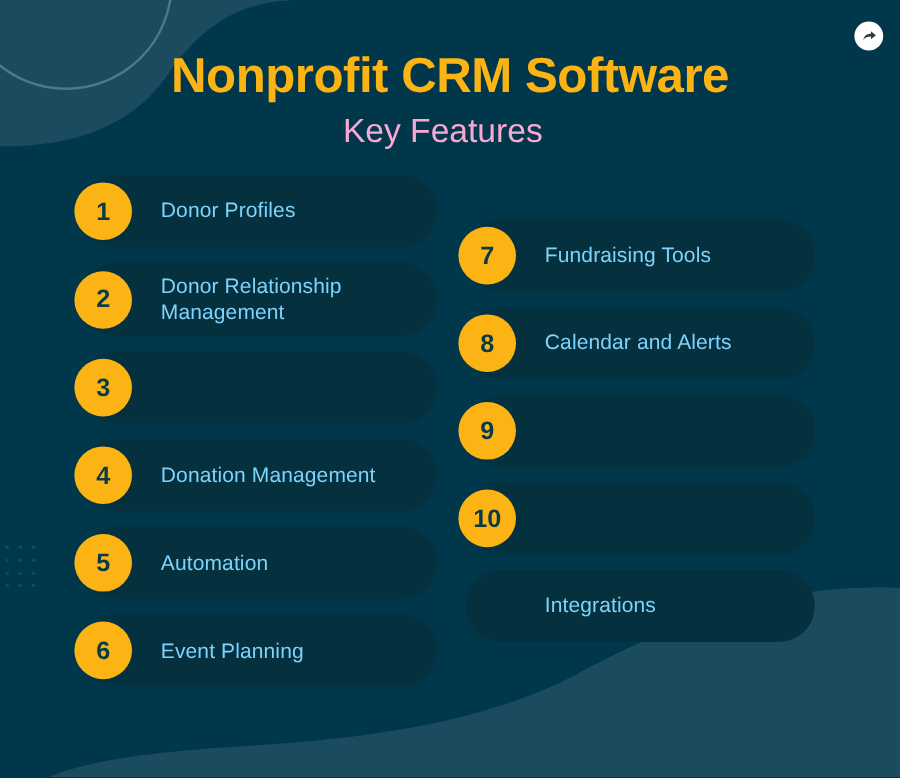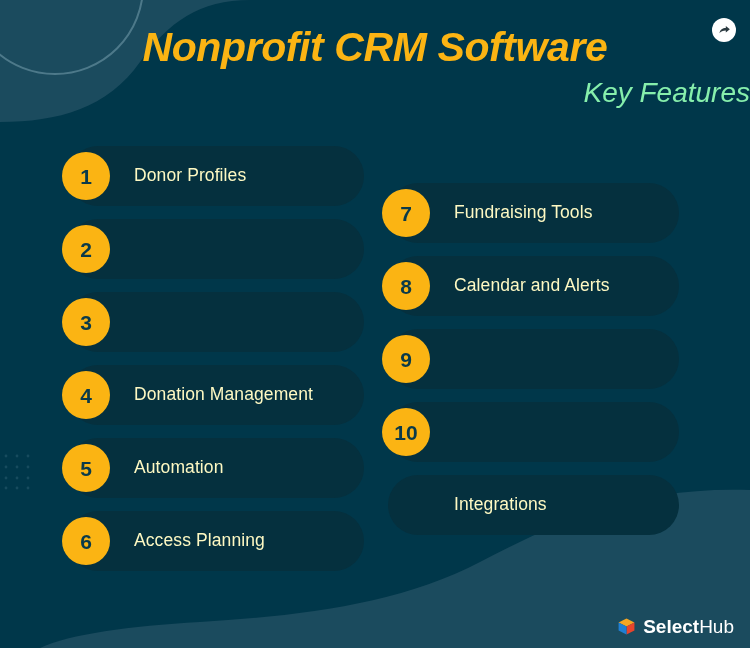--- a/index.html
+++ b/index.html
@@ -39,38 +39,36 @@
     opacity: 0.55;
   }
 
   
   .header {
     position: absolute;
     top: 0;
     left: 0;
     width: 750px;
     text-align: center;
-    padding-top: 24px;
-    font-style: italic;
+    padding-top: 40px;
   }
   .title {
     margin: 0;
     font-size: 41px;
     font-weight: bold;
     letter-spacing: -0.4px;
     color: #fbb413;
     line-height: 1.15;
   }
   .subtitle {
-    margin: 6px 0 0 0;
+    margin: 6px 12px 0 0;
     font-size: 28px;
     font-weight: normal;
-    color: #86efac;
+    color: #f9a8d4;
     line-height: 1.15;
-    text-align: right;
   }
 
   
   .share-button {
     position: absolute;
     top: 18px;
     right: 14px;
     width: 24px;
     height: 24px;
     border-radius: 50%;
@@ -115,21 +113,21 @@
     color: #0a3a4a;
     display: flex;
     align-items: center;
     justify-content: center;
     font-size: 21px;
     font-weight: bold;
     line-height: 1;
   }
 
   .feature-label {
-    color: #fef9c3;
+    color: #7dd3fc;
     font-size: 17.5px;
     line-height: 1.24;
     letter-spacing: 0.1px;
   }
 
   
   .logo {
     position: absolute;
     right: 16px;
     bottom: 12px;
@@ -197,39 +195,40 @@
 
   <div class="col col-left">
 
     <div class="feature-row">
       <span class="badge">1</span>
       <span class="feature-label">Donor Profiles</span>
     </div>
 
     <div class="feature-row">
       <span class="badge">2</span>
+      <span class="feature-label">Donor Relationship Management</span>
     </div>
 
     <div class="feature-row">
       <span class="badge">3</span>
     </div>
 
     <div class="feature-row">
       <span class="badge">4</span>
       <span class="feature-label">Donation Management</span>
     </div>
 
     <div class="feature-row">
       <span class="badge">5</span>
       <span class="feature-label">Automation</span>
     </div>
 
     <div class="feature-row">
       <span class="badge">6</span>
-      <span class="feature-label">Access Planning</span>
+      <span class="feature-label">Event Planning</span>
     </div>
 
   </div>
 
   <div class="col col-right">
 
     <div class="feature-row">
       <span class="badge">7</span>
       <span class="feature-label">Fundraising Tools</span>
     </div>
@@ -246,22 +245,14 @@
     <div class="feature-row">
       <span class="badge">10</span>
     </div>
 
     <div class="feature-row">
       <span class="feature-label">Integrations</span>
     </div>
 
   </div>
 
-  <div class="logo">
-    <svg class="logo-cube" viewBox="0 0 24 24" width="19" height="19" aria-hidden="true">
-      <polygon points="12,2 22,7 12,12 2,7" fill="#f5a623"></polygon>
-      <polygon points="22,7 22,17 12,22 12,12" fill="#e8442c"></polygon>
-      <polygon points="2,7 12,12 12,22 2,17" fill="#1f7fd4"></polygon>
-    </svg>
-    <span class="logo-text"><span class="b">Select</span><span class="l">Hub</span></span>
-  </div>
 
 </div>
 
 </body></html>

